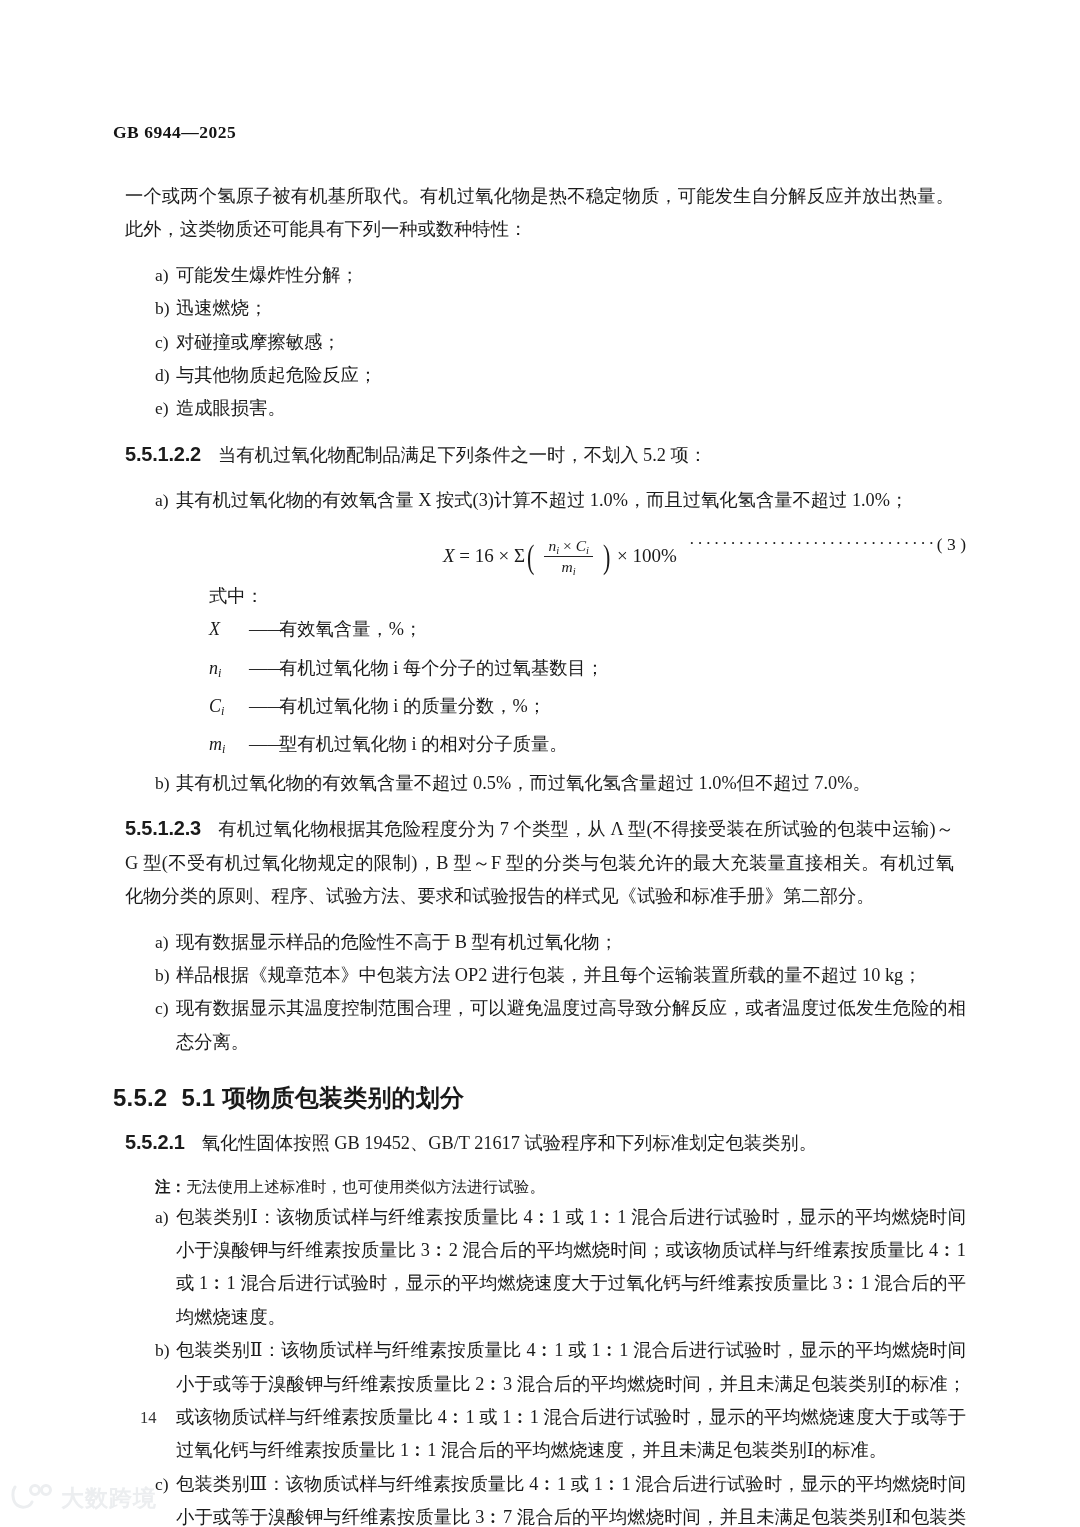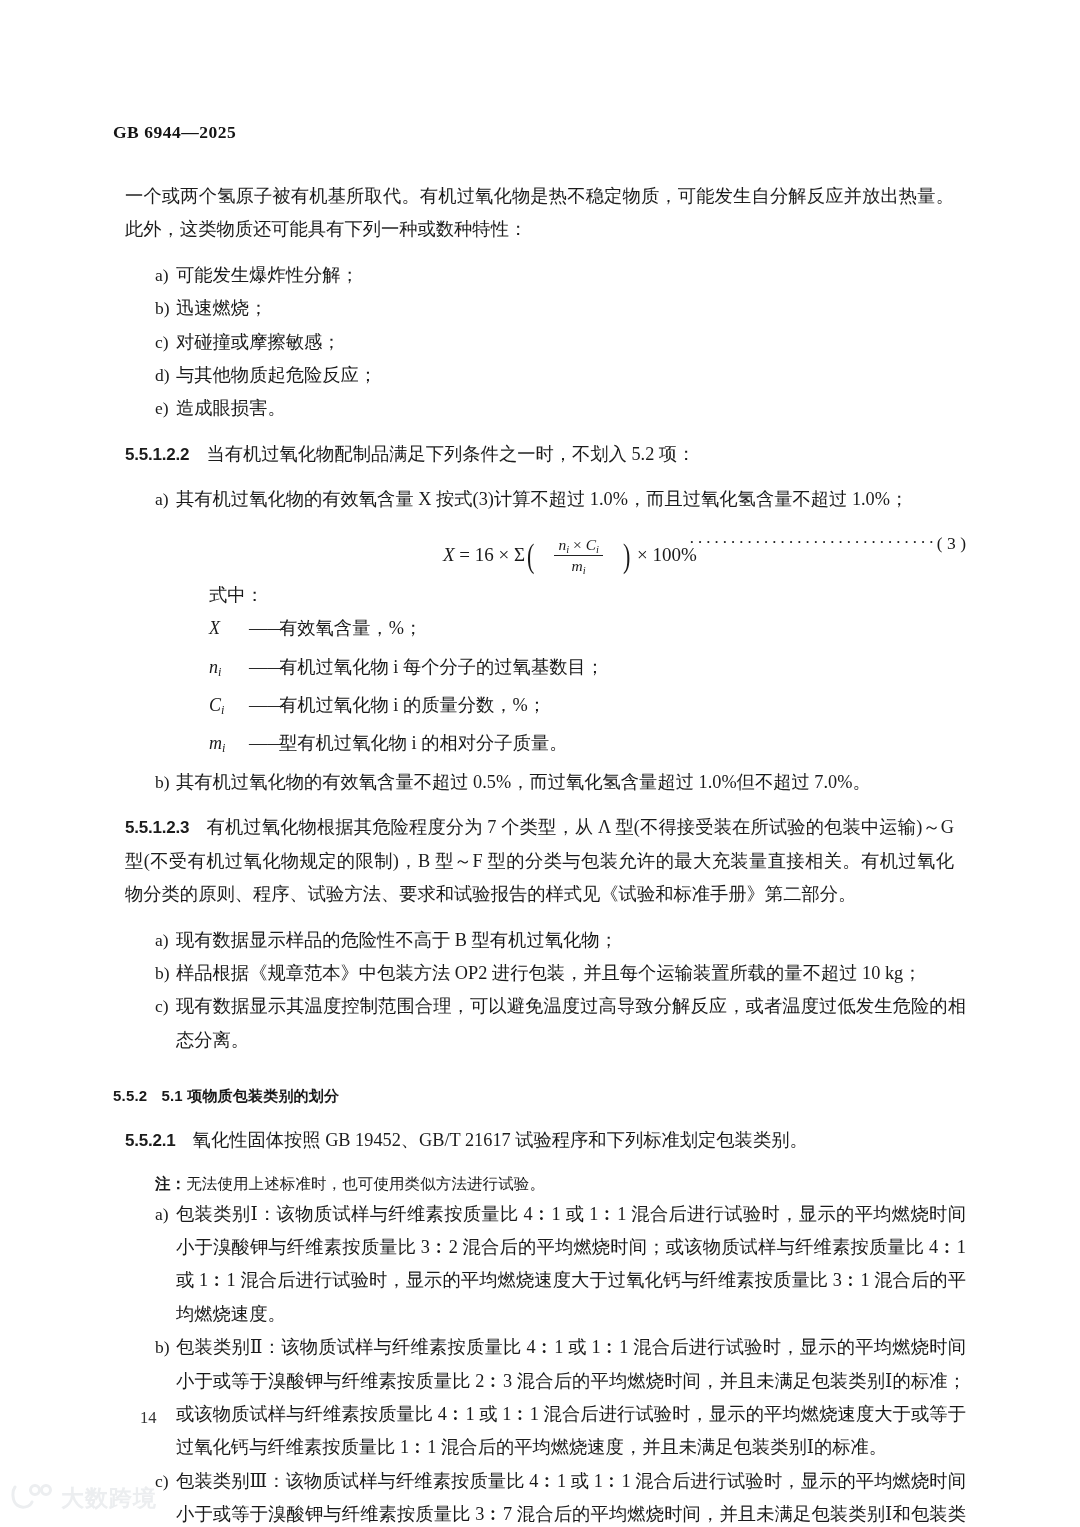--- a/index.html
+++ b/index.html
@@ -54,21 +54,21 @@
     text-justify: inter-character;
     color: #1c1c1c;
   }
 
   .para-indent-none { text-indent: 0; }
 
   
   .clause .num {
     font-family: "Liberation Sans", "DejaVu Sans", sans-serif;
     font-weight: bold;
-    font-size: 17px;
+    font-size: 20px;
     letter-spacing: -0.2px;
   }
   .clause .gap { display: inline-block; width: 17px; }
 
   
   .list {
     margin: 0;
     padding: 0;
   }
   .li {
@@ -103,21 +103,21 @@
     top: 16px;
     font-family: "Liberation Serif", "DejaVu Serif", serif;
     font-size: 19px;
     white-space: nowrap;
   }
   .formula i { font-style: italic; }
   .frac {
     display: inline-block;
     vertical-align: middle;
     text-align: center;
-    margin: 0 18px;
+    margin: 0 8px;
     position: relative;
     top: -1px;
   }
   .frac .top {
     display: block;
     font-size: 15.5px;
     padding: 0 4px 1px 4px;
     border-bottom: 1px solid #222;
   }
   .frac .bot {
@@ -163,21 +163,21 @@
     font-style: italic;
     font-size: 18px;
   }
   .whereblk .dash { flex: 0 0 auto; width: 30px; }
   .whereblk .def { flex: 1 1 auto; }
 
   
   .heading {
     font-family: "Liberation Sans", "DejaVu Sans", sans-serif;
     font-weight: bold;
-    font-size: 15px;
+    font-size: 24px;
     line-height: 33px;
     margin-top: 22px;
     margin-bottom: 12px;
     letter-spacing: 0.2px;
   }
   .heading .hgap { display: inline-block; width: 14px; }
 
   
   .note {
     padding-left: 42px;

